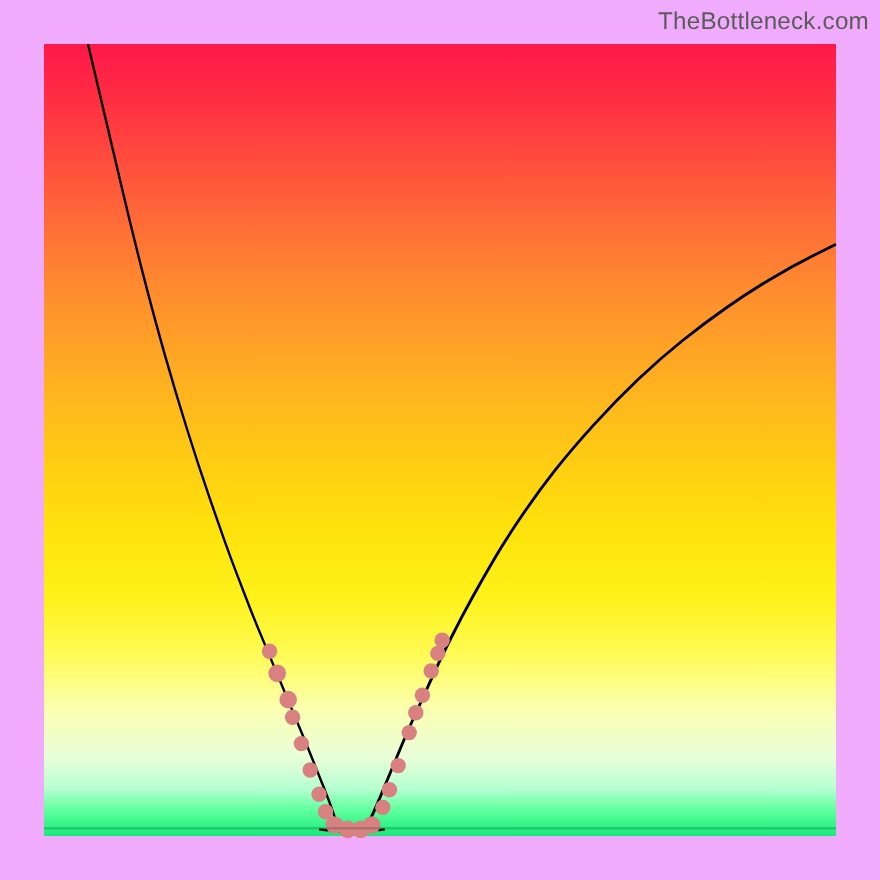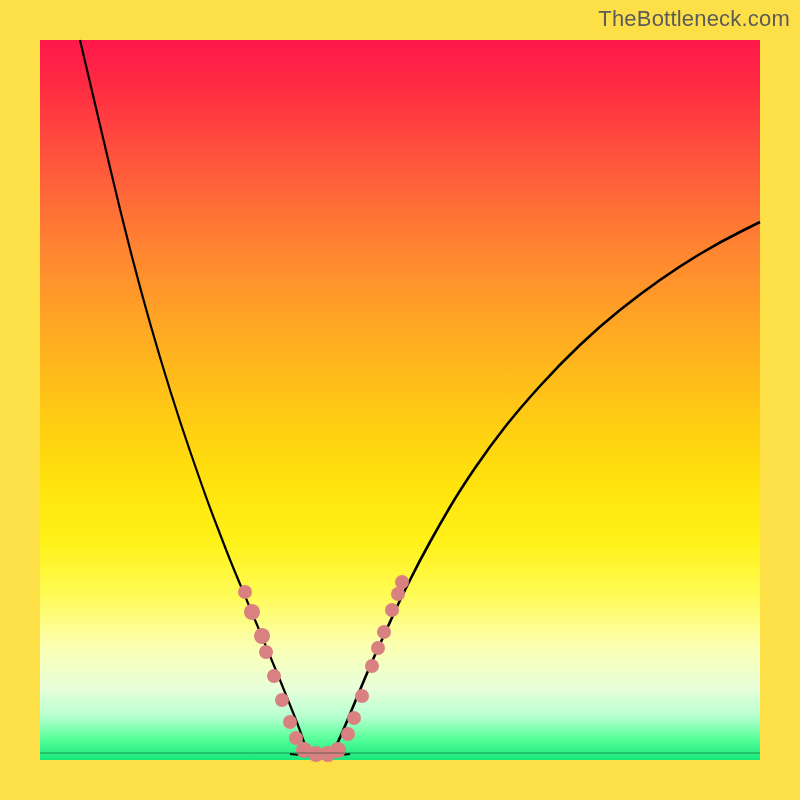--- a/index.html
+++ b/index.html
@@ -8,21 +8,21 @@
     width: 800px;
     height: 800px;
     overflow: hidden;
     background: #000;
     font-family: Arial, Helvetica, sans-serif;
   }
   .frame {
     position: relative;
     width: 800px;
     height: 800px;
-    background: #fde047;
+    background: #f0abfc;
     text-decoration: underline;
   }
   .plot-area {
     position: absolute;
     left: 40px;
     top: 40px;
     width: 720px;
     height: 720px;
     background: linear-gradient(to bottom,
       #ff184a 0%,

